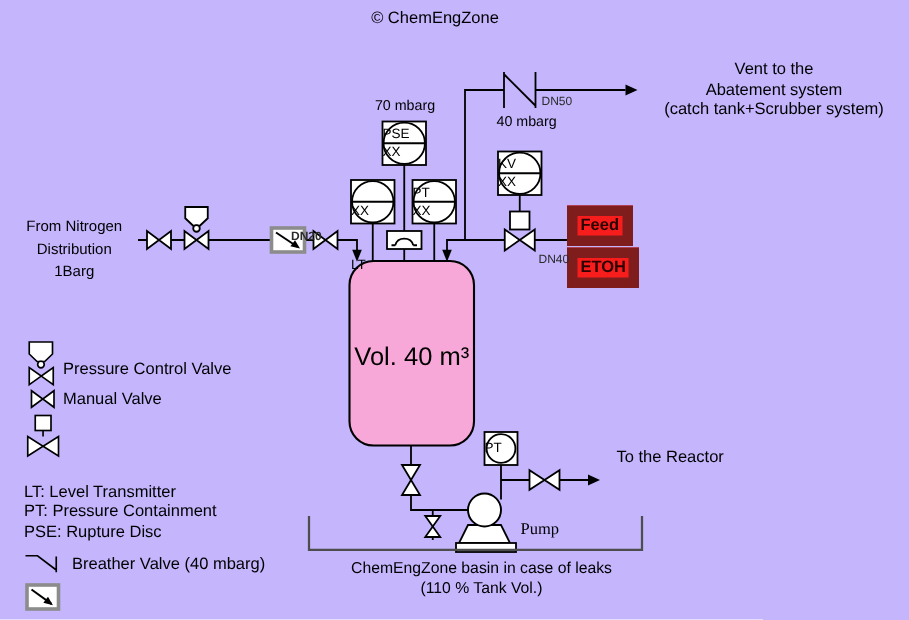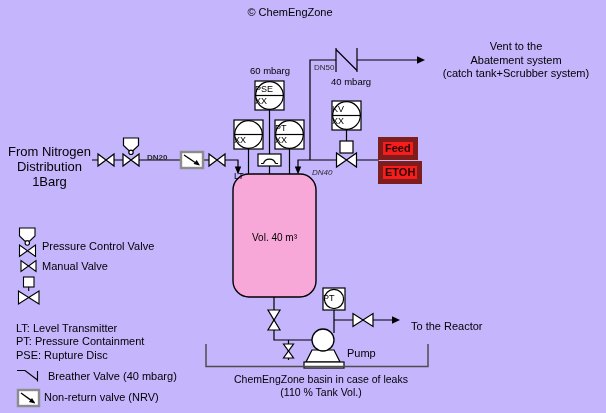--- a/index.html
+++ b/index.html
@@ -1,26 +1,26 @@
 <!DOCTYPE html>
 <html><head>
 <meta charset="utf-8">
 <style>
   html,body{margin:0;padding:0;background:#fff;}
   .canvas{position:relative;width:606px;height:413px;background:#c4b5fd;
           font-family:"Liberation Sans",sans-serif;color:#000;overflow:hidden;}
   .canvas svg{position:absolute;left:0;top:0;}
   .label{position:absolute;white-space:nowrap;font-size:11px;line-height:13px;}
   .c{text-align:center;}
-  .sm{font-size:8px;color:#2b2b2b;line-height:9px;}
+  .sm{font-size:8px;color:#2b2b2b;line-height:9px;margin-left:47px;}
   .mb{font-size:9.5px;line-height:11px;}
   .itag{position:absolute;width:29px;font-size:9px;line-height:10px;letter-spacing:0;}
   .block{position:absolute;}
   .chipcol{position:absolute;display:flex;flex-direction:column;align-items:flex-start;gap:1px;}
-  .chip{display:inline-block;background:#f81d1d;border:5px solid #7f1d1d;color:#2a0000;
+  .chip{display:inline-block;background:#f81d1d;border:7px solid #7f1d1d;color:#2a0000;
         font-weight:bold;font-size:11px;line-height:13px;padding:0 2px;}
 </style>
 </head>
 <body>
 
 <div class="canvas">
 
   <svg width="606" height="413" viewBox="0 0 606 413">
 
     <g stroke="#000" stroke-width="1.2" fill="none">
@@ -161,63 +161,62 @@
       <g>
         <rect x="18" y="390" width="21" height="16" stroke="#8c8c8c" stroke-width="2.4"></rect>
         <line x1="21" y1="393" x2="34.3" y2="402.6" stroke="#000" stroke-width="1.3"></line>
         <polygon points="35.3,403.5 28.9,401.9 32,397.9" fill="#000" stroke="none"></polygon>
       </g>
     </g>
   </svg>
 
   <div class="label c" style="left:195px;top:6px;width:190px;">© ChemEngZone</div>
 
-  <div class="block c" style="left:2px;top:144px;width:95px;font-size:13px;line-height:15px;">
+  <div class="block c" style="left:2px;top:144px;width:95px;font-size:10px;line-height:15px;">
     <div>From Nitrogen</div>
     <div>Distribution</div>
     <div>1Barg</div>
   </div>
   <div class="label sm" style="left:147px;top:153px;font-weight:bold;">DN20</div>
 
   <div class="block c" style="left:424px;top:40px;width:184px;font-size:11px;line-height:13.5px;">
     <div>Vent to the</div>
     <div>Abatement system</div>
     <div>(catch tank+Scrubber system)</div>
   </div>
   <div class="label sm" style="left:314px;top:63px;">DN50</div>
   <div class="label mb" style="left:331px;top:76px;">40 mbarg</div>
-  <div class="label mb c" style="left:244px;top:65px;width:52px;">60 mbarg</div>
+  <div class="label mb c" style="left:244px;top:65px;width:52px;">70 mbarg</div>
 
   <div class="itag" style="left:255px;top:84px;">PSE</div>
   <div class="itag" style="left:255px;top:96px;">XX</div>
   <div class="itag" style="left:234px;top:123px;margin-top:48px;">LT</div>
   <div class="itag" style="left:234px;top:135px;">XX</div>
   <div class="itag" style="left:275px;top:123px;">PT</div>
   <div class="itag" style="left:275px;top:135px;">XX</div>
   <div class="itag" style="left:332px;top:104px;">KV</div>
   <div class="itag" style="left:332px;top:116px;">XX</div>
   <div class="itag" style="left:323px;top:293px;width:22px;">PT</div>
 
   <div class="chipcol" style="left:378px;top:137px;">
     <span class="chip">Feed</span>
     <span class="chip">ETOH</span>
   </div>
-  <div class="label sm" style="left:312px;top:168px;font-style:italic;">DN40</div>
-
-  <div class="label c" style="left:233px;top:231px;width:83px;font-size:10px;">Vol. 40 m³</div>
-
-  <div class="label" style="left:347px;top:347px;">Pump</div>
-  <div class="label" style="left:411px;top:320px;">To the Reactor</div>
+  <div class="label sm" style="left:312px;top:168px;">DN40</div>
+
+  <div class="label c" style="left:233px;top:231px;width:83px;font-size:17px;">Vol. 40 m³</div>
+
+  <div class="label" style="left:347px;top:347px;font-family:Liberation Serif, serif;">Pump</div>
+  <div class="label" style="left:411px;top:299px;">To the Reactor</div>
 
   <div class="block c" style="left:206px;top:373px;width:230px;font-size:10.5px;line-height:13px;">
     <div>ChemEngZone basin in case of leaks</div>
     <div>(110 % Tank Vol.)</div>
   </div>
 
   <div class="label" style="left:42px;top:240px;">Pressure Control Valve</div>
   <div class="label" style="left:42px;top:260px;">Manual Valve</div>
   <div class="label" style="left:16px;top:322px;">LT: Level Transmitter</div>
   <div class="label" style="left:16px;top:335px;">PT: Pressure Containment</div>
   <div class="label" style="left:16px;top:349px;">PSE: Rupture Disc</div>
   <div class="label" style="left:48px;top:370px;">Breather Valve (40 mbarg)</div>
-  <div class="label" style="left:44px;top:391px;">Non-return valve (NRV)</div>
 
 </div>
 
 </body></html>

